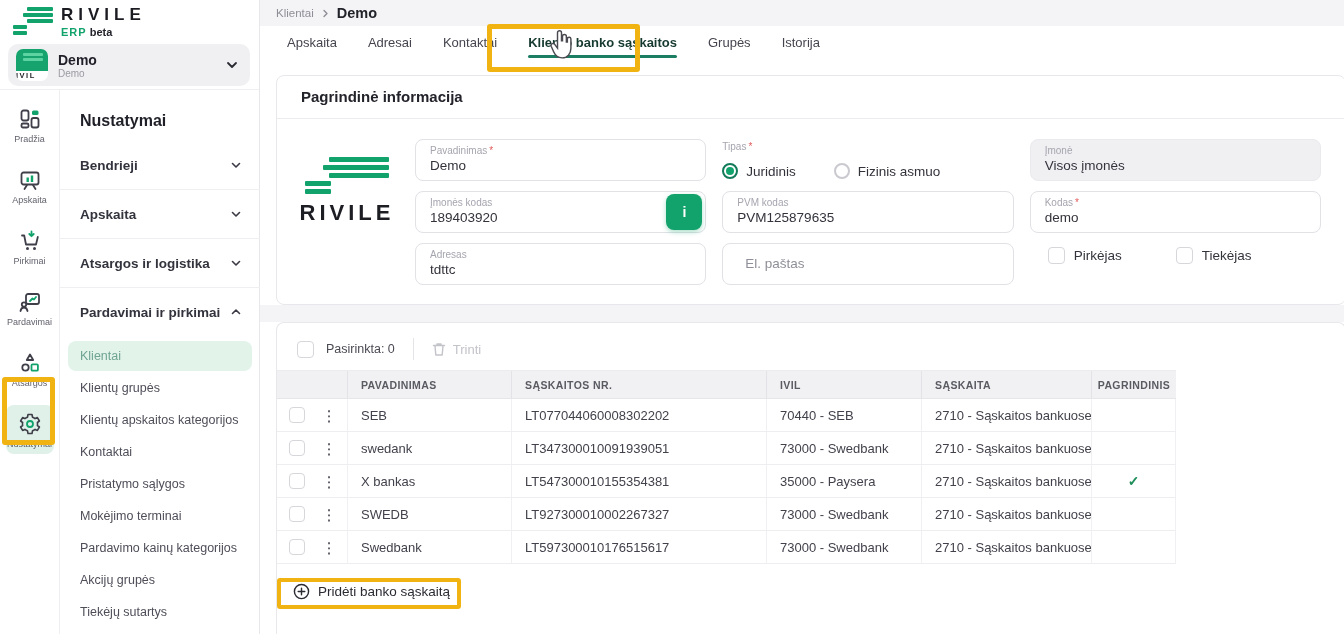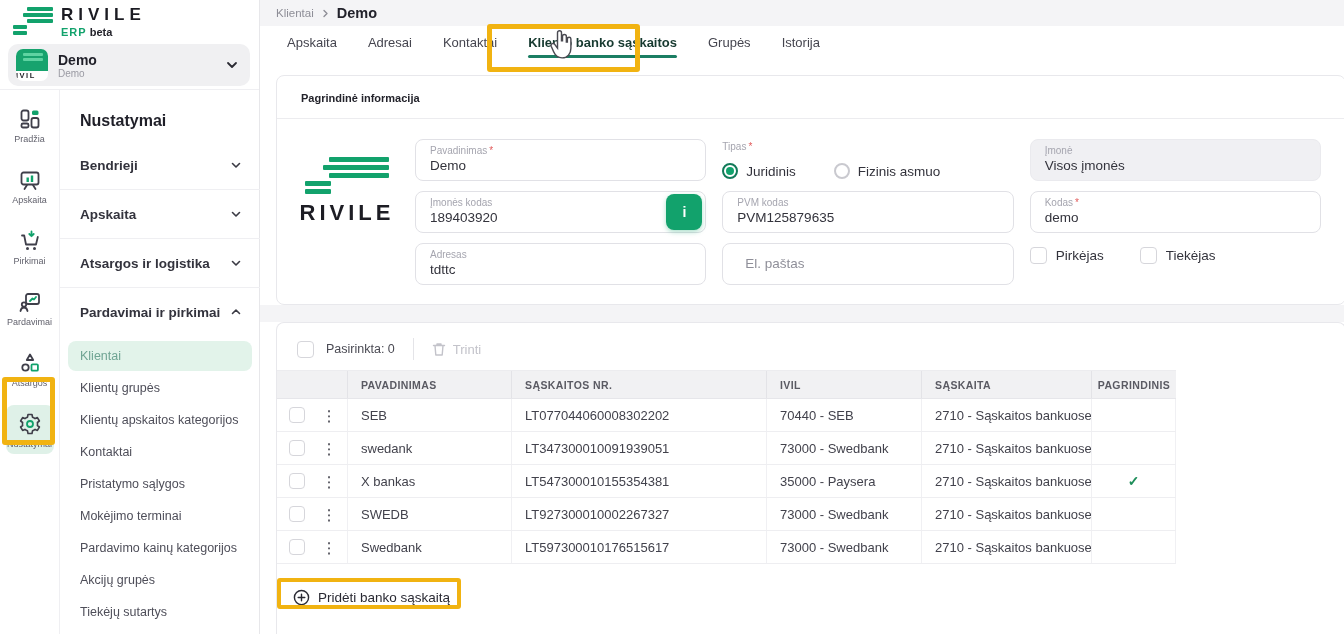--- a/index.html
+++ b/index.html
@@ -50,21 +50,21 @@
   .bc-current { font-size:14.5px; font-weight:700; color:#22222b; }
 
   .tabs-row { position:absolute; left:0; top:26px; width:1084px; height:33px; display:flex; align-items:stretch; gap:31px; padding-left:27px; }
   .tab { position:relative; display:flex; align-items:center; font-size:13px; color:#45454f; cursor:pointer; }
   .tab.active { color:#173a30; font-weight:700; }
   .tab.active::after { content:""; position:absolute; left:0; right:0; bottom:1px; height:3px; background:#1b7e63; border-radius:2px; }
 
   .card { position:absolute; left:16px; width:1070px; background:#fff; border:1px solid #e8e8ec; border-radius:8px; }
   #card-main { top:75px; height:230px; }
   .card-header { padding:12px 24px; border-bottom:1px solid #ececef; }
-  .card-title { font-size:11px; font-weight:800; color:#23232b; }
+  .card-title { font-size:15px; font-weight:800; color:#23232b; }
   .gray-band { position:absolute; left:0; top:305px; width:1084px; height:17px; background:#f4f4f6; }
   #card-table { top:322px; height:320px; border-bottom:none; }
 
   .form-grid { display:flex; padding:20px 24px 0 18px; gap:16px; }
   .form-logo { width:104px; flex:0 0 auto; padding-top:18px; }
   .form-logo .bars { width:84px; margin:0 auto; }
   .form-logo .fb { height:5px; background:#12a26c; border-radius:1px; margin-bottom:3px; }
   .fb.r1 { margin-left:24px; } .fb.r2 { margin-left:18px; } .fb.r3 { margin-left:24px; }
   .fb.s { width:26px; }
   .form-logo-text { font-size:22px; font-weight:800; letter-spacing:4px; color:#1d1d24; margin-top:6px; text-align:center; }
@@ -76,21 +76,21 @@
   .in-value { font-size:13.5px; color:#33333c; margin-top:2px; }
   .in-placeholder { font-size:13.5px; color:#8f8f99; line-height:30px;margin-left:8px; }
   .i-btn { position:absolute; right:3px; top:2px; width:36px; height:36px; background:#12a26c; border:none; border-radius:8px; color:#fff; font-weight:800; font-size:14px; cursor:pointer; box-shadow:0 2px 5px rgba(18,162,108,.35); }
   .radio-group { height:42px; padding-top:2px; }
   .radio-row { display:flex; gap:38px; margin-top:11px; }
   .radio-opt { display:flex; align-items:center; gap:8px; font-size:13.5px; color:#33333c; cursor:pointer; }
   .radio { width:16px; height:16px; border-radius:50%; border:2px solid #c9c9cf; position:relative; background:#fff; flex:0 0 auto; }
   .radio.on { border-color:#127a59; }
   .radio.on::after { content:""; position:absolute; left:2px; top:2px; width:8px; height:8px; border-radius:50%; background:#12a26c; }
   .check-row { display:flex; gap:36px; padding-top:4px; }
-  .check-opt { display:flex; align-items:center; gap:9px; font-size:13.5px; color:#33333c; cursor:pointer; }
+  .check-opt { display:flex; align-items:center; gap:9px; font-size:13.5px; color:#33333c; cursor:pointer;margin-left:18px; }
   .checkbox { width:17px; height:17px; border:1.5px solid #d6d6db; border-radius:4px; background:#fff; flex:0 0 auto; }
 
   
   .table-toolbar { display:flex; align-items:center; padding:15px 20px 10px 20px; }
   .tb-label { font-size:12.5px; color:#4a4a53; margin-left:12px; }
   .tb-divider { width:1px; height:22px; background:#e4e4e8; margin:0 18px; }
   .tb-delete { display:flex; align-items:center; gap:7px; font-size:13px; color:#c3c3ca; cursor:default; }
   .table { width:899px; }
   .thead { display:flex; background:#f1f1f3; height:29px; align-items:center; border-top:1px solid #ececef; border-bottom:1px solid #e6e6ea; }
   .cell { padding:0 13px; display:flex; align-items:center; height:100%; overflow:hidden; white-space:nowrap; }
@@ -103,21 +103,21 @@
   .c5 { width:170px; }
   .c6 { width:85px; justify-content:center; }
   .hc { font-size:10.5px; font-weight:700; color:#5a5a63; letter-spacing:.4px; border-left:1px solid #e3e3e7; }
   .thead .cg { border-right:none; height:100%; }
   .trow { display:flex; height:33px; border-bottom:1px solid #eeeef1; align-items:center; }
   .trow .c2,.trow .c3,.trow .c4,.trow .c5,.trow .c6 { border-left:1px solid #f0f0f3; font-size:13px; color:#42424c; height:100%; }
   .trow .c6 { border-right:1px solid #f0f0f3; }
   .trow .checkbox { width:16px; height:16px; }
   .kebab { font-size:15px; color:#3a3a44; cursor:pointer; line-height:1; }
   .checkmark { color:#1e8e5a; font-weight:800; font-size:14px; }
-  .add-row { margin:21px 0 0 10px; }
+  .add-row { margin:15px 0 0 10px; }
   .add-btn { display:flex; align-items:center; gap:8px; background:none; border:none; font-family:inherit; font-size:13.5px; color:#2a2a33; font-weight:500; cursor:pointer; padding:4px 6px; }
 
   
   .hl-box { position:absolute; border:5px solid #f1b311; border-radius:3px; pointer-events:none; z-index:50; }
   #hl-tab { left:487px; top:24px; width:153px; height:48px; }
   #hl-rail { left:2px; top:377px; width:53px; height:68px; }
   #hl-add { left:277px; top:578px; width:184px; height:31px; border-width:4px; }
   #cursor { position:absolute; left:547px; top:29px; z-index:60; pointer-events:none; }
 </style>
 </head>

